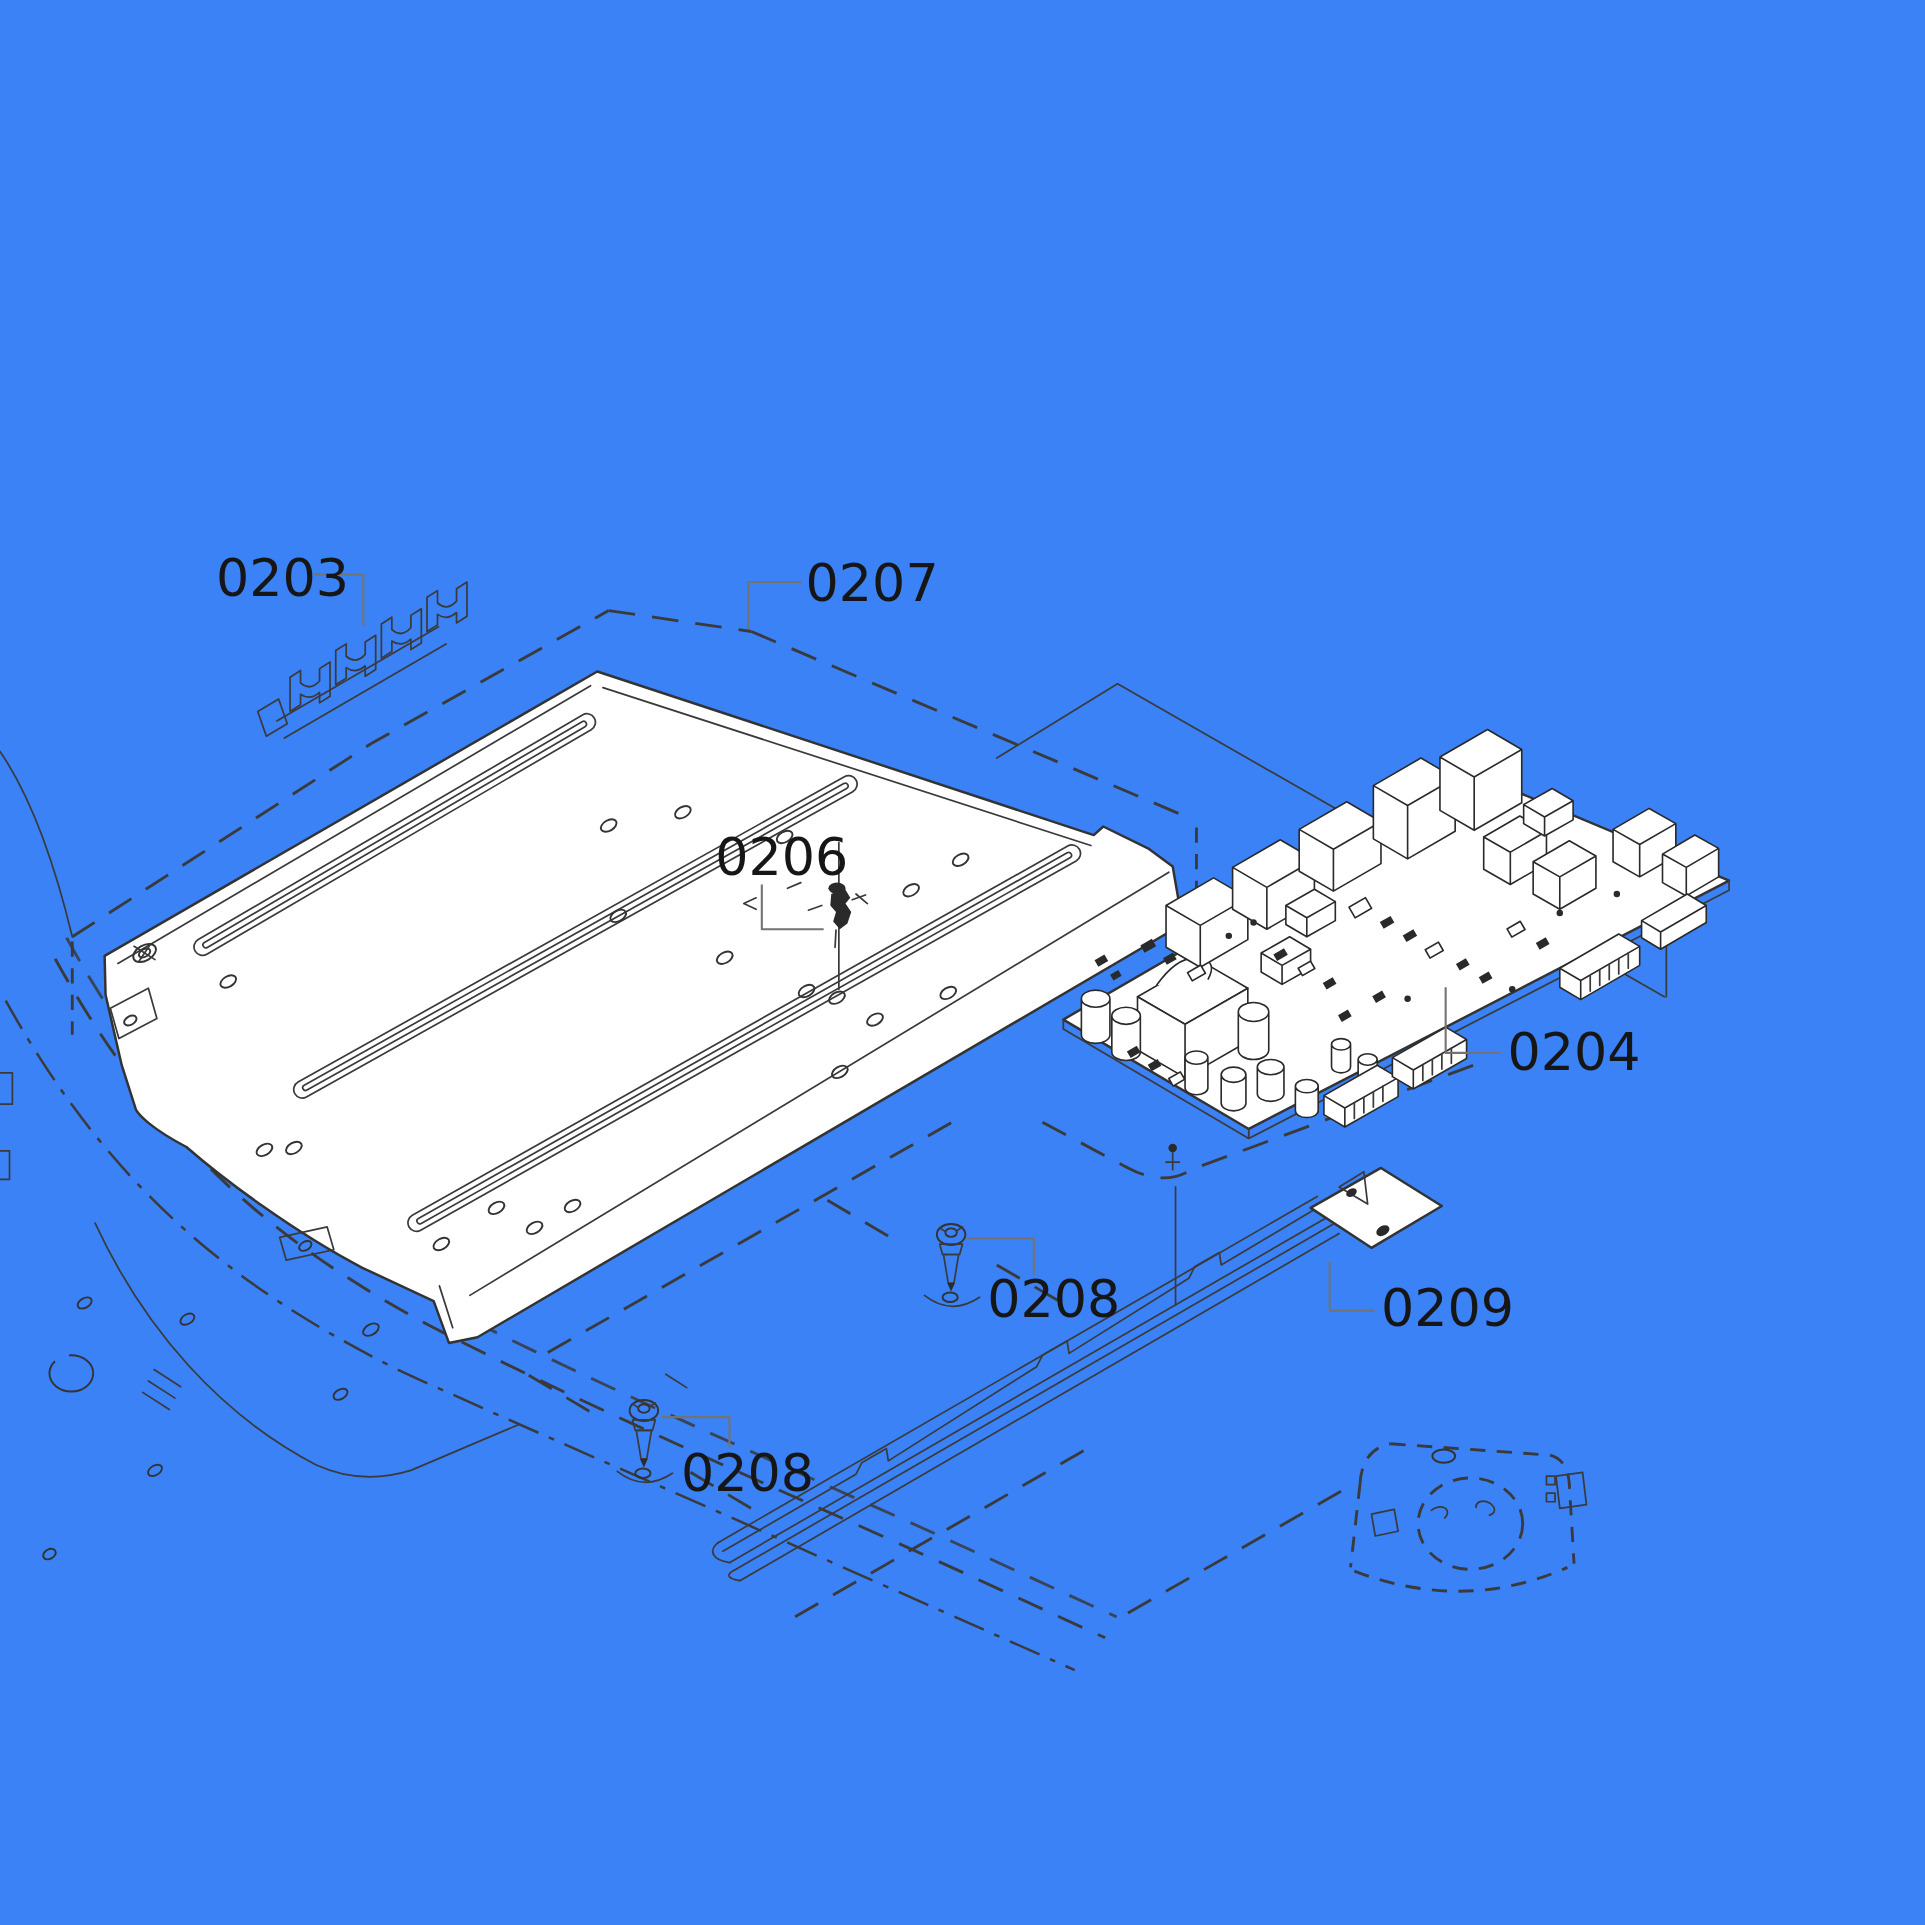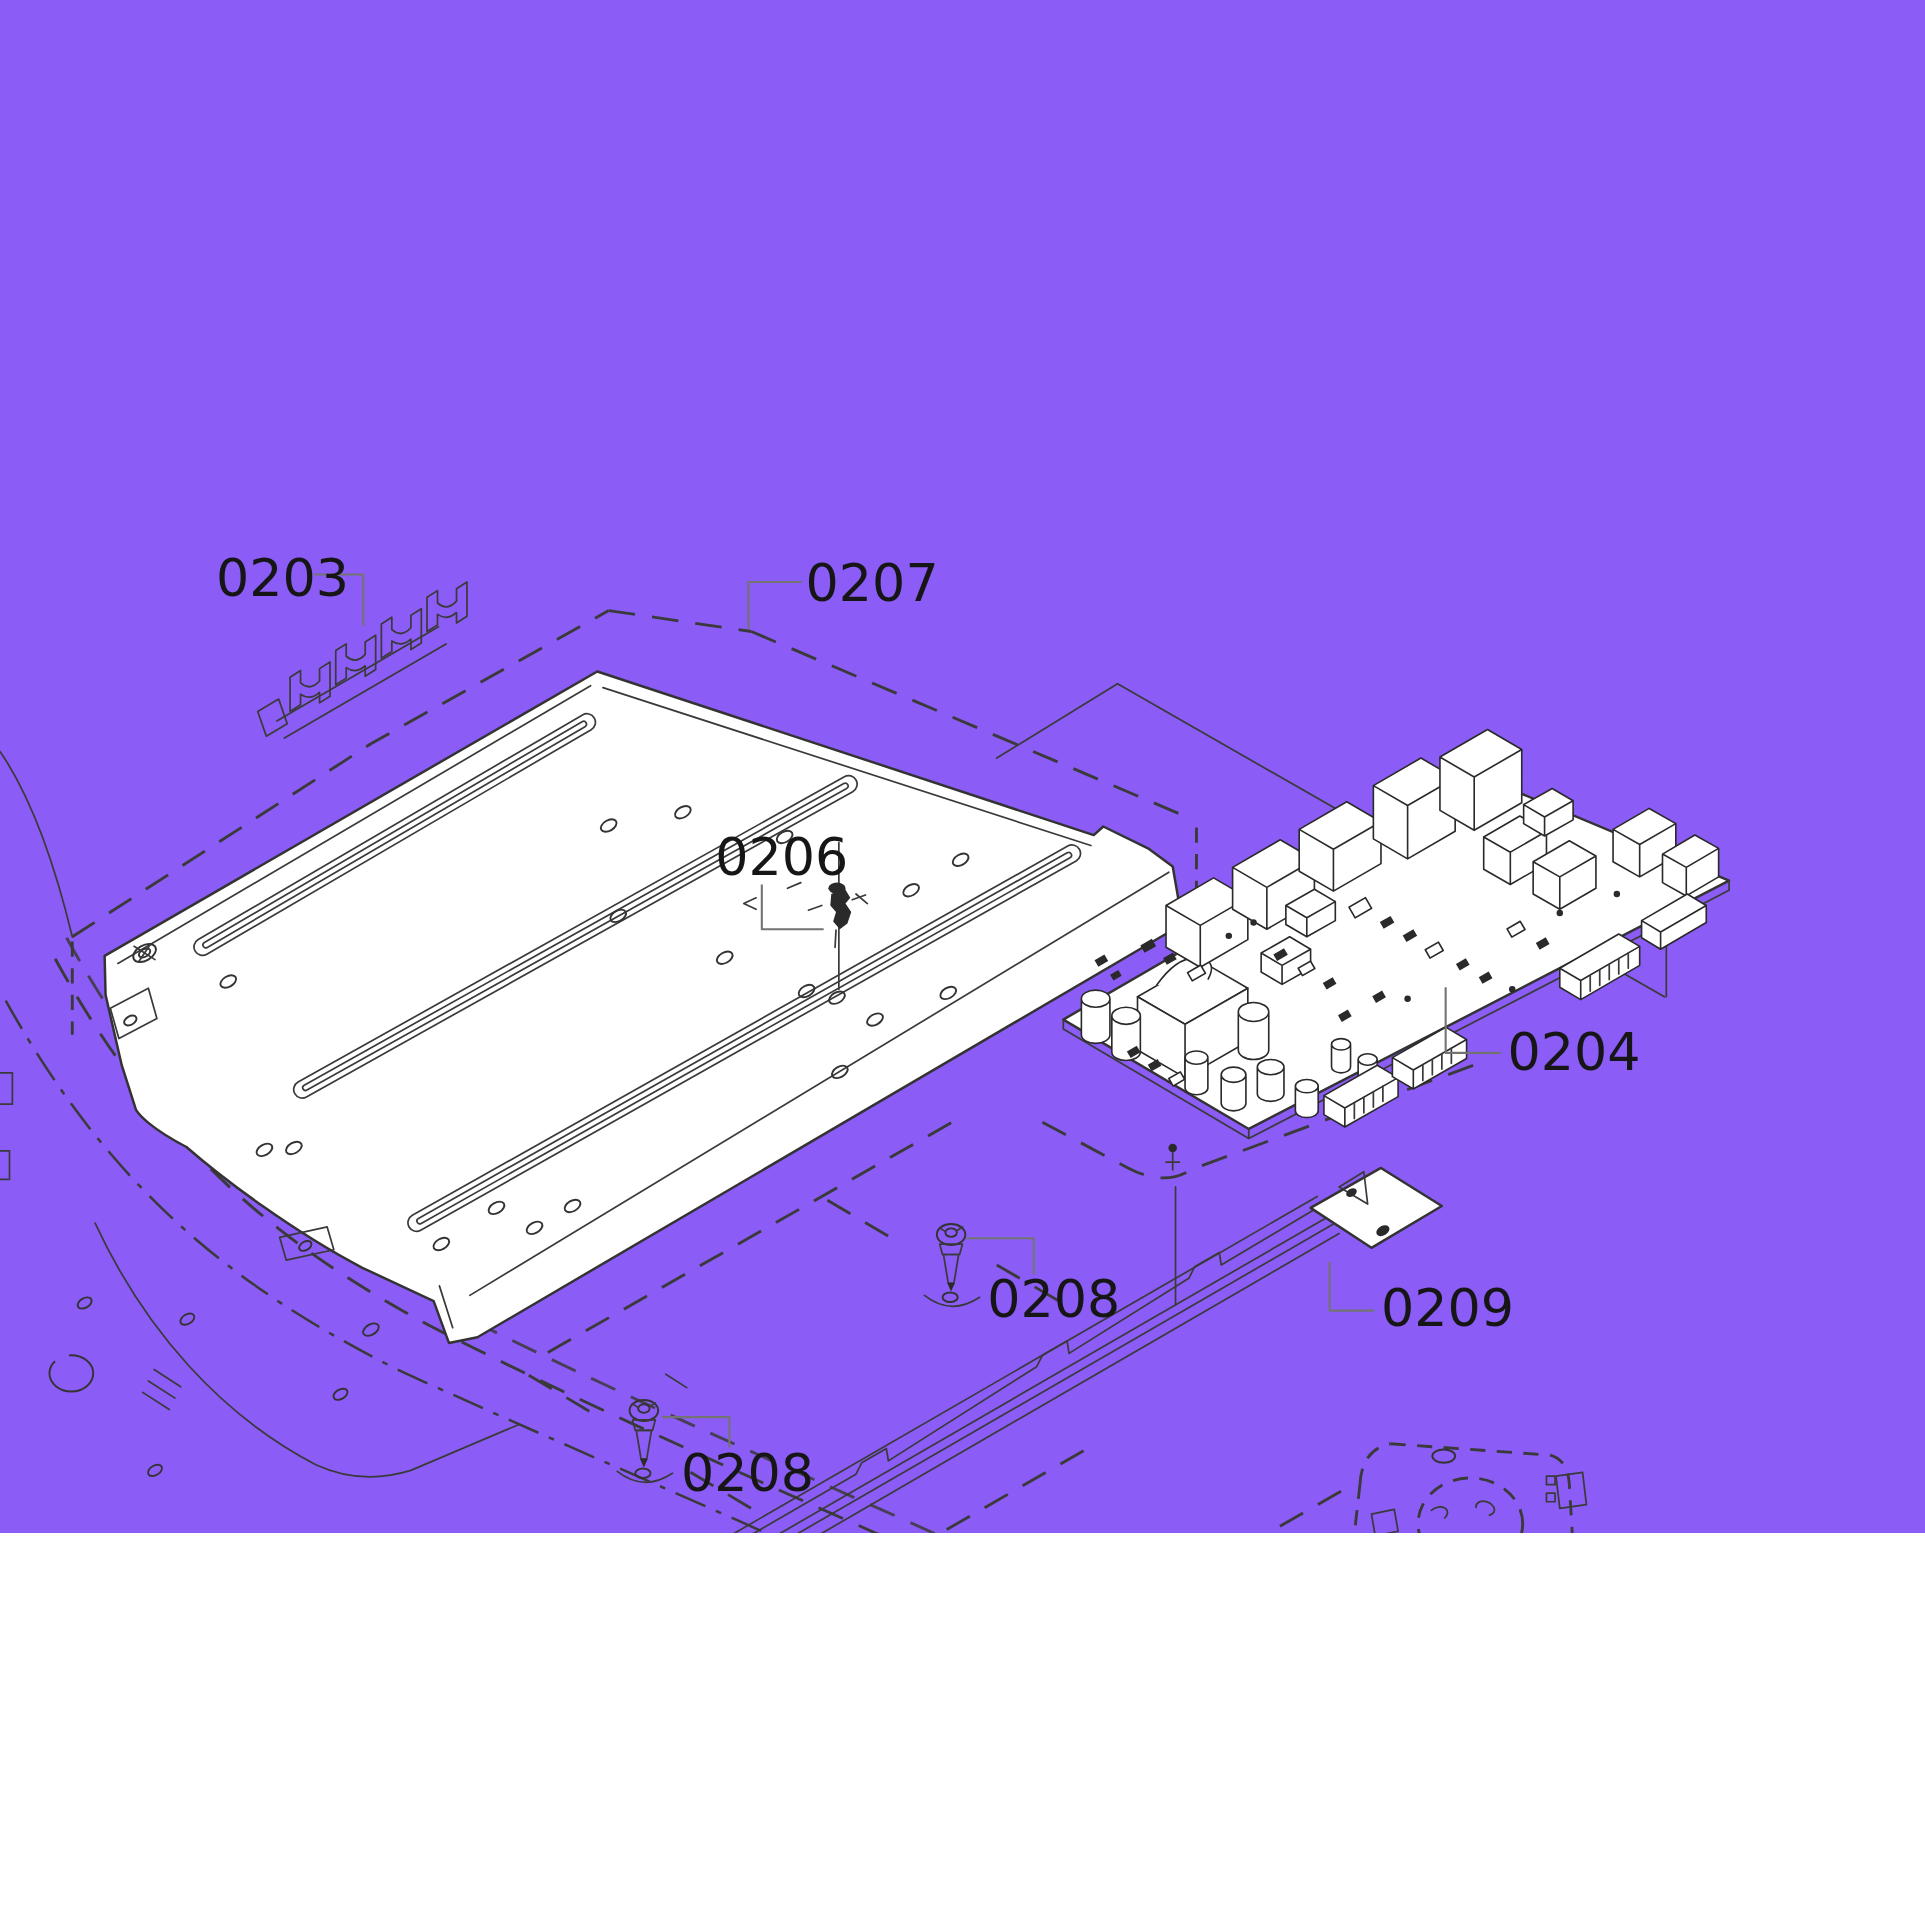--- a/index.html
+++ b/index.html
@@ -1,16 +1,16 @@
 <!DOCTYPE html>
 <html style="font-size:15px"><head>
 <meta charset="utf-8">
 <style>
   html,body{margin:0;padding:0;background:#ffffff;}
-  .page{width:1925px;height:1533px;position:relative;background:#8b5cf6;overflow:hidden;}
+  .page{width:1925px;height:1925px;position:relative;background:#3b82f6;overflow:hidden;}
   svg{display:block;}
   .thin{fill:none;stroke:#3a3a3a;stroke-width:1.8;stroke-linecap:round;stroke-linejoin:round;}
   .dash{fill:none;stroke:#3a3a3a;stroke-width:3;stroke-linecap:butt;stroke-dasharray:28 18;}
   .dashsm{fill:none;stroke:#3a3a3a;stroke-width:3;stroke-dasharray:16 12;}
   .dashdot{fill:none;stroke:#3a3a3a;stroke-width:2.6;stroke-dasharray:34 12 6 12;}
   .wfill{fill:#ffffff;stroke:#333;stroke-width:2.6;stroke-linejoin:round;}
   .comp{fill:#ffffff;stroke:#2a2a2a;stroke-width:1.7;stroke-linejoin:round;}
   .compd{fill:#2a2a2a;stroke:none;}
   .hole{fill:none;stroke:#333;stroke-width:2;}
   .leader{fill:none;stroke:#737373;stroke-width:2.2;stroke-linejoin:round;}

